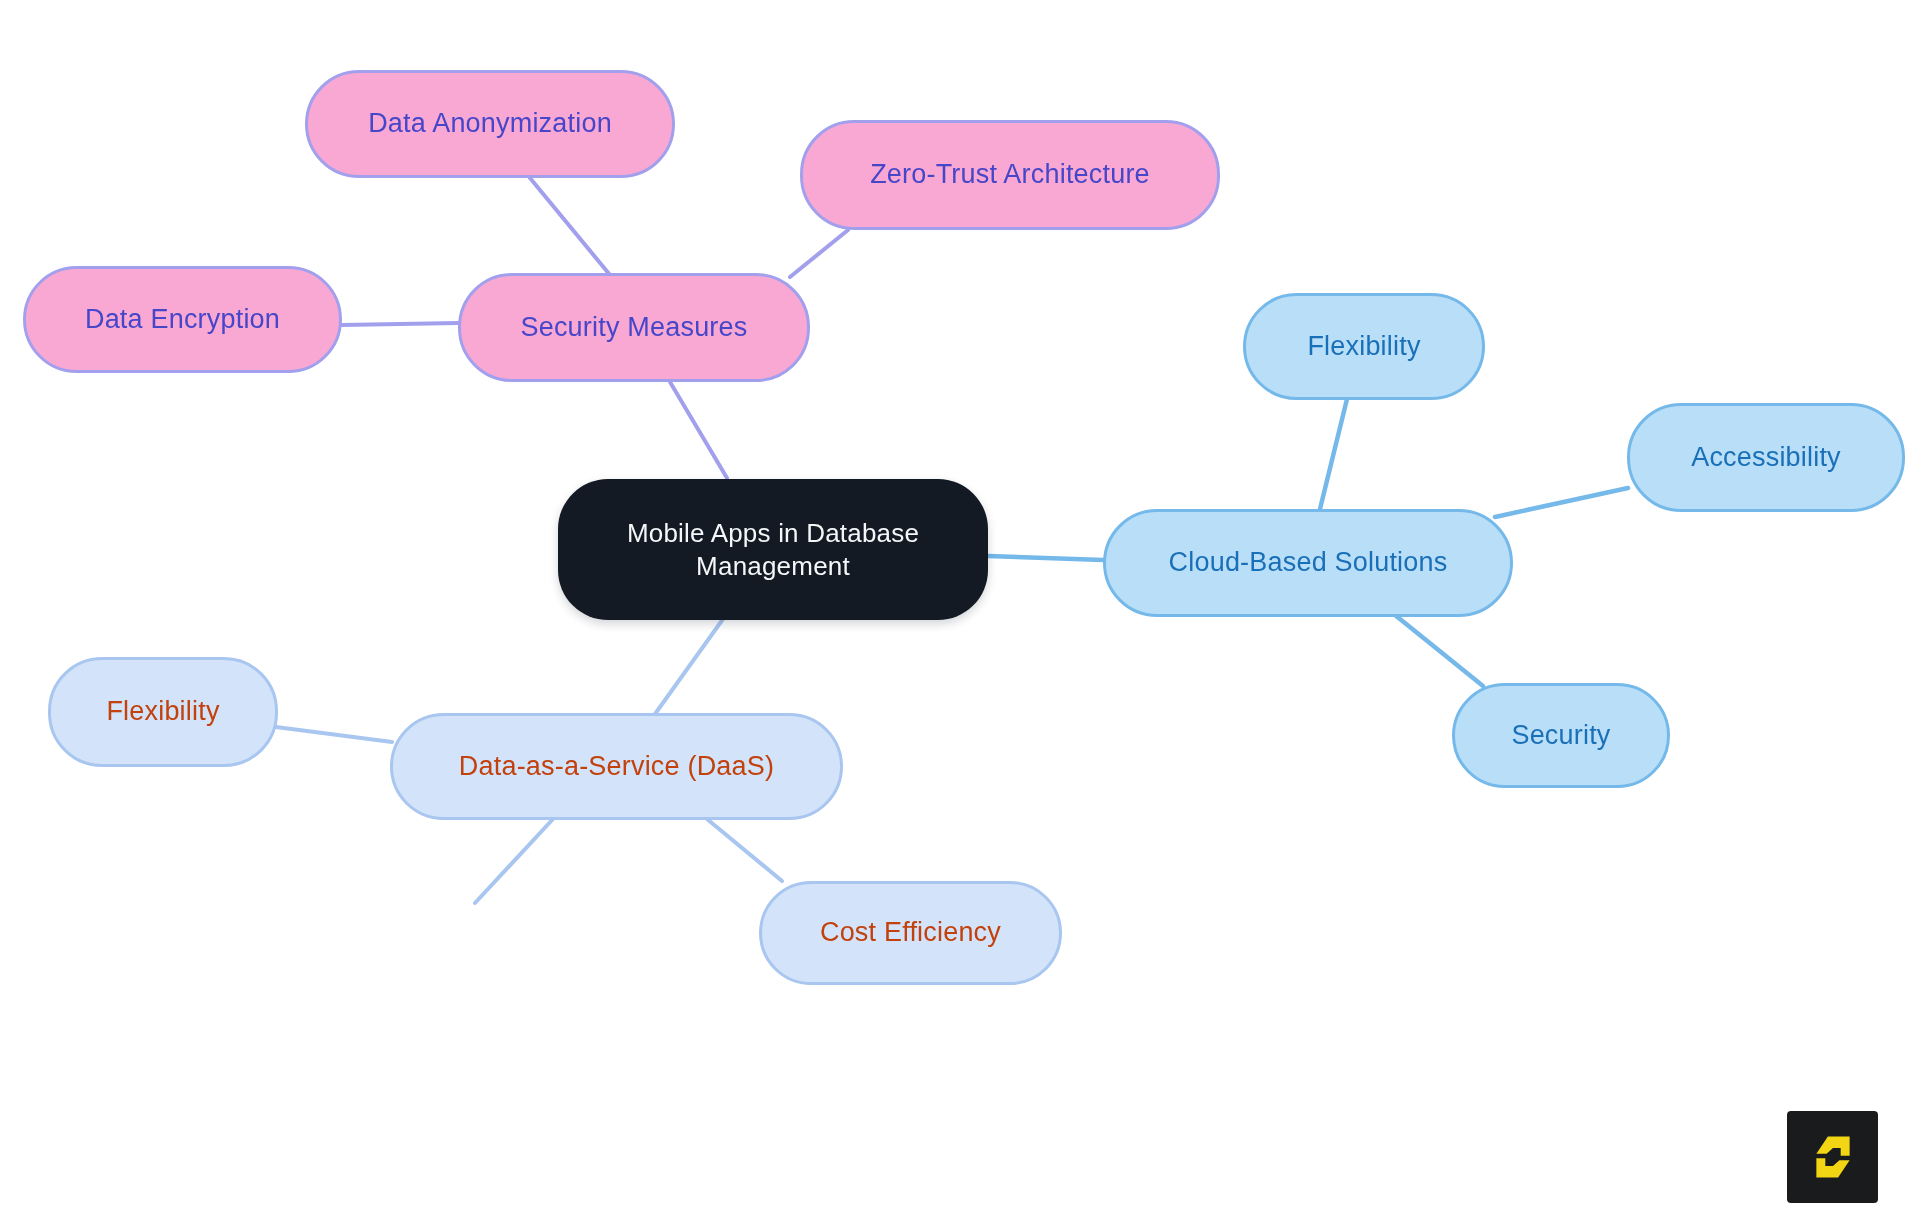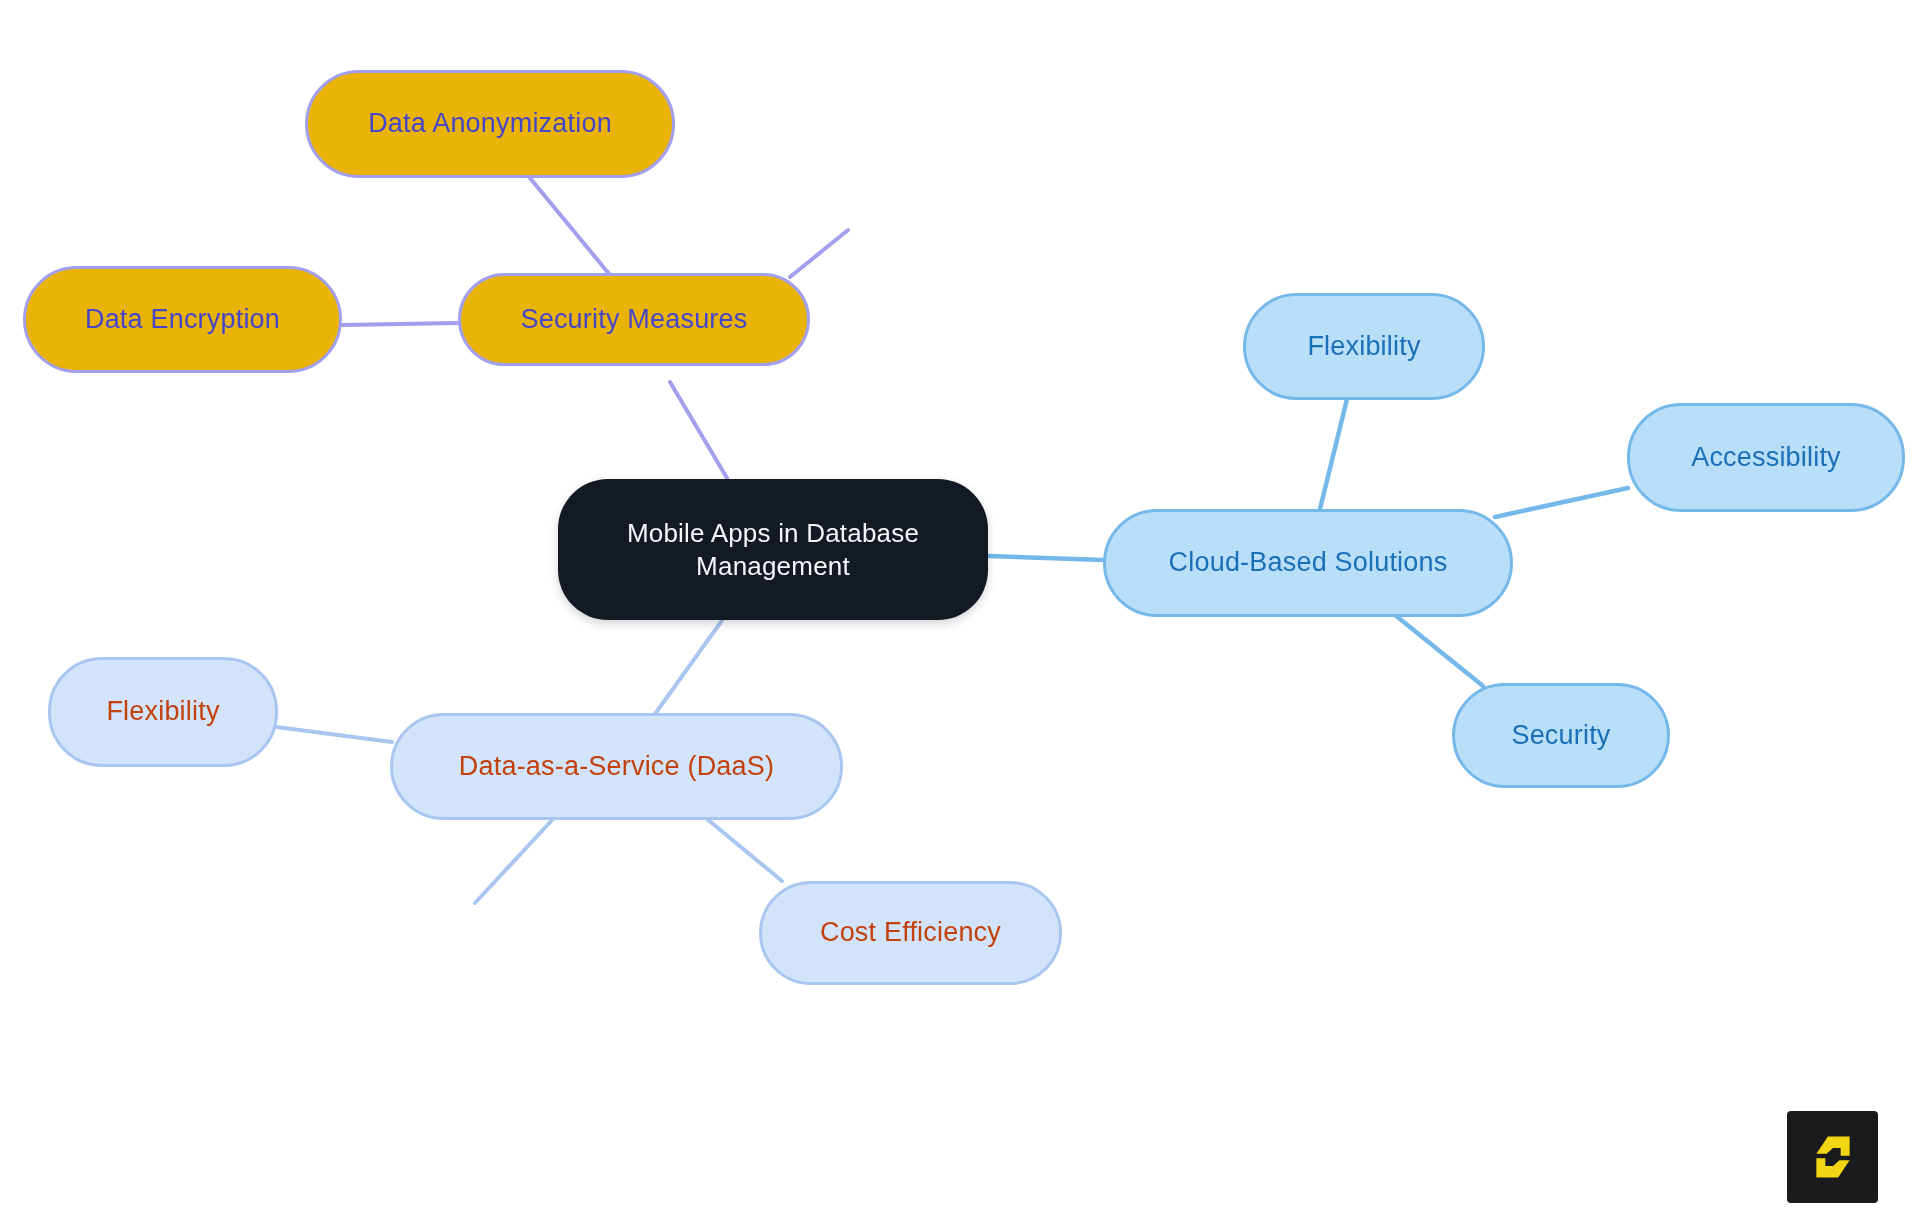--- a/index.html
+++ b/index.html
@@ -19,33 +19,33 @@
     position:absolute;
     display:flex;align-items:center;justify-content:center;
     text-align:center;
     border-radius:54px;
     box-sizing:border-box;
     font-size:27px;
     letter-spacing:0.2px;
     cursor:default;
     line-height:1.25;
   }
-  .branch-purple{background:#eab308;border:3px solid #a2a0ed;color:#4646c8;}
+  .branch-purple{background:#f9a8d4;border:3px solid #a2a0ed;color:#4646c8;}
   .branch-sky{background:#b9def7;border:3px solid #74b9e9;color:#1a70b8;}
   .branch-peri{background:#d3e3f9;border:3px solid #a8c6f0;color:#c2410c;}
   .central{
     background:#131a24;border:none;color:#f4f6f8;
     border-radius:50px;
     font-size:26px;
     box-shadow:0 4px 10px rgba(15,23,42,0.18);
     padding:0 56px;
   }
 
   .n-central{left:558px;top:479px;width:430px;height:141px;}
-  .n-sm{left:458px;top:273px;width:352px;height:93px;text-align:center;}
+  .n-sm{left:458px;top:273px;width:352px;height:109px;text-align:center;}
   .n-da{left:305px;top:70px;width:370px;height:108px;}
   .n-zta{left:800px;top:120px;width:420px;height:110px;}
   .n-de{left:23px;top:266px;width:319px;height:107px;}
   .n-cbs{left:1103px;top:509px;width:410px;height:108px;}
   .n-sca{left:1243px;top:293px;width:242px;height:107px;}
   .n-acc{left:1627px;top:403px;width:278px;height:109px;}
   .n-sec{left:1452px;top:683px;width:218px;height:105px;}
   .n-daas{left:390px;top:713px;width:453px;height:107px;}
   .n-flex{left:48px;top:657px;width:230px;height:110px;}
   .n-oda{left:231px;top:903px;width:376px;height:105px;}
@@ -83,20 +83,23 @@
   <div class="node central n-central">
     <span>Mobile Apps in Database Management</span>
   </div>
 
   <div class="node branch-purple n-sm">
     <span>Security Measures</span>
   </div>
   <div class="node branch-purple n-da">
     <span>Data Anonymization</span>
   </div>
+  <div class="node branch-purple n-zta">
+    <span>Zero-Trust Architecture</span>
+  </div>
   <div class="node branch-purple n-de">
     <span>Data Encryption</span>
   </div>
 
   <div class="node branch-sky n-cbs">
     <span>Cloud-Based Solutions</span>
   </div>
   <div class="node branch-sky n-sca">
     <span>Flexibility</span>
   </div>

